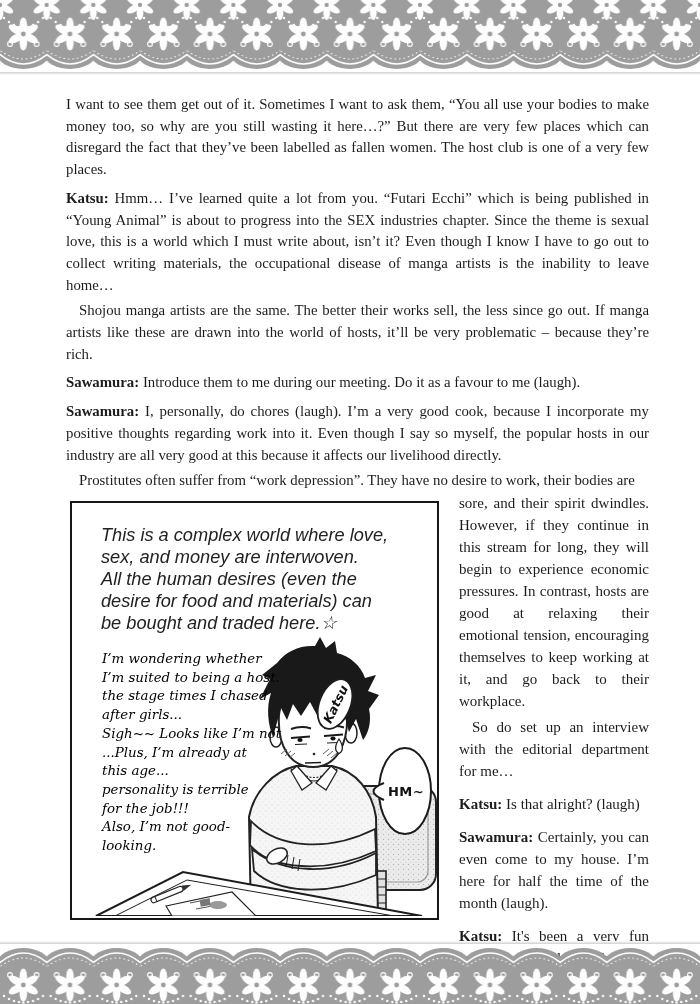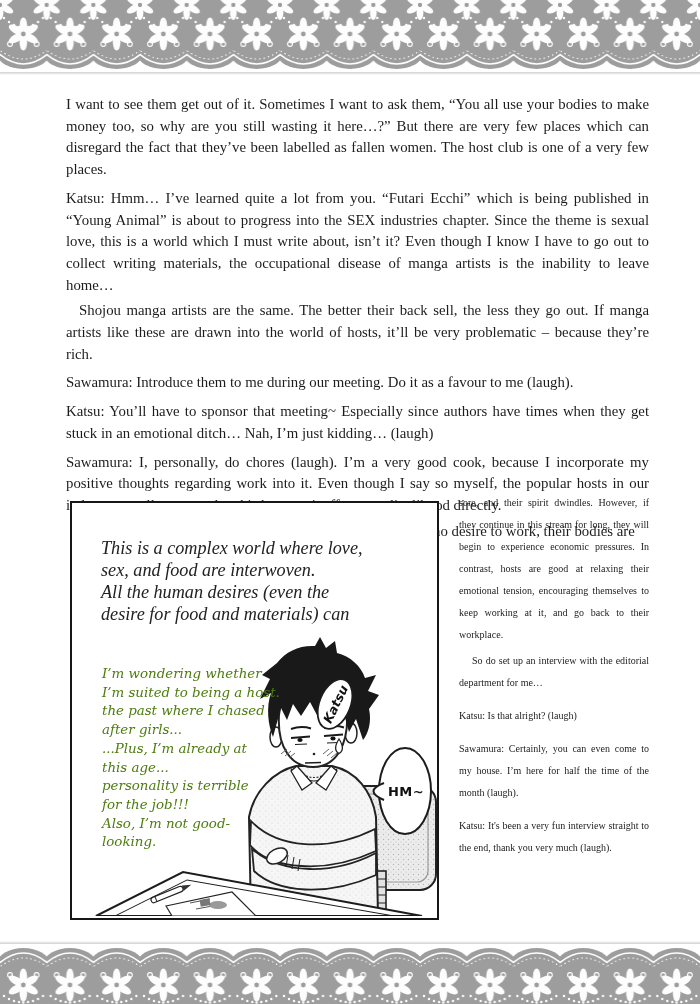--- a/index.html
+++ b/index.html
@@ -16,44 +16,44 @@
   #lace-bottom-shadow{position:absolute;top:941px;left:0;width:700px;height:3px;
     background:linear-gradient(#fff,#cfcfcf);}
 
   
   #left-block{
     position:absolute;left:62px;top:90px;width:591px;
     font-size:14.8px;line-height:21.7px;text-align:justify;
   }
   #right-col{
     position:absolute;left:455px;top:488px;width:198px;
-    font-size:10px;line-height:22px;text-align:justify;
+    font-size:15px;line-height:22px;text-align:justify;
   }
   .para{margin:4px;}
   .para.gap{margin-top:7px;}
   #right-col .para.gap{margin-top:11px;}
   .para.indent{text-indent:13px;}
-  .speaker{font-weight:normal;}
+  .speaker{font-weight:bold;}
 
   
   #panel{
     position:absolute;left:70px;top:501px;width:369px;height:419px;
     border:2px solid #161616;background:#fff;box-sizing:border-box;
   }
   #panel-art{position:absolute;left:0;top:0;width:365px;height:413px;}
   #panel-quote{
-    position:absolute;left:29px;top:34px;
-    font-family:Liberation Serif, serif;font-style:italic;
+    position:absolute;left:29px;top:21px;
+    font-family:Liberation Sans, sans-serif;font-style:italic;
     font-size:18.2px;line-height:22px;color:#222;
   }
   .quote-line{white-space:nowrap;}
   #monologue{
-    position:absolute;left:30px;top:162px;
+    position:absolute;left:30px;top:147px;
     font-family:"DejaVu Serif", serif;font-style:italic;
-    font-size:13.4px;line-height:18.7px;color:#4d7c0f;
+    font-size:13.4px;line-height:18.7px;color:#000000;
   }
   .mono-line{white-space:nowrap;}
 </style>
 </head>
 <body>
 
 <svg id="lace-top" class="lace" viewBox="0 0 700 72" xmlns="http://www.w3.org/2000/svg">
   <defs>
     <g id="fl-t">
       <ellipse cx="0" cy="-8.2" rx="3.8" ry="8.4" fill="#fdfdfd"></ellipse>
@@ -87,23 +87,22 @@
       <use href="#fl-t" transform="translate(46.67,5) scale(0.9)"></use>
     </pattern>
   </defs>
   <rect width="700" height="72" fill="url(#ptop)"></rect>
 </svg>
 <div id="lace-top-shadow"></div>
 
 <div id="left-block">
     <p class="para">I want to see them get out of it. Sometimes I want to ask them, “You all use your bodies to make money too, so why are you still wasting it here…?” But there are very few places which can disregard the fact that they’ve been labelled as fallen women. The host club is one of a very few places.</p>
     <p class="para gap"><b class="speaker">Katsu: </b>Hmm… I’ve learned quite a lot from you. “Futari Ecchi” which is being published in “Young Animal” is about to progress into the SEX industries chapter. Since the theme is sexual love, this is a world which I must write about, isn’t it? Even though I know I have to go out to collect writing materials, the occupational disease of manga artists is the inability to leave home…</p>
-    <p class="para indent">Shojou manga artists are the same. The better their back sell, the less they go out. If manga artists like these are drawn into the world of hosts, it’ll be very problematic – because they’re rich.</p>
+    <p class="para indent">Shojou manga artists are the same. The better their works sell, the less since go out. If manga artists like these are drawn into the world of hosts, it’ll be very problematic – because they’re rich.</p>
     <p class="para gap"><b class="speaker">Sawamura: </b>Introduce them to me during our meeting. Do it as a favour to me (laugh).</p>
-    <p class="para gap"><b class="speaker">Katsu: </b>You’ll have to sponsor that meeting~ Especially since authors have times when they get stuck in an emotional ditch… Nah, I’m just kidding… (laugh)</p>
     <p class="para gap"><b class="speaker">Sawamura: </b>I, personally, do chores (laugh). I’m a very good cook, because I incorporate my positive thoughts regarding work into it. Even though I say so myself, the popular hosts in our industry are all very good at this because it affects our livelihood directly.</p>
     <p class="para indent">Prostitutes often suffer from “work depression”. They have no desire to work, their bodies are</p>
   </div>
 
 <div id="right-col">
     <p class="para">sore, and their spirit dwindles. However, if they continue in this stream for long, they will begin to experience economic pressures. In contrast, hosts are good at relaxing their emotional tension, encouraging themselves to keep working at it, and go back to their workplace.</p>
     <p class="para indent">So do set up an interview with the editorial department for me…</p>
     <p class="para gap"><b class="speaker">Katsu: </b>Is that alright? (laugh)</p>
     <p class="para gap"><b class="speaker">Sawamura: </b>Certainly, you can even come to my house. I’m here for half the time of the month (laugh).</p>
     <p class="para gap"><b class="speaker">Katsu: </b>It's been a very fun interview straight to the end, thank you very much (laugh).</p>
@@ -188,30 +187,32 @@
         <path d="M 94 403 L 160 389 L 184 413 L 100 413 Z" fill="#fff" stroke="#222" stroke-width="1.2"></path>
         <path d="M 118 400 l 20 -4 M 124 406 l 22 -4" stroke="#555" stroke-width="1" fill="none"></path>
         <ellipse cx="146" cy="402" rx="9" ry="4" fill="#9a9a9a"></ellipse>
         <rect x="128" y="396" width="10" height="7" fill="#777" transform="rotate(-10 133 399)"></rect>
       </g>
     </g>
   </svg>
 
   <div id="panel-quote">
       <div class="quote-line">This is a complex world where love,</div>
-      <div class="quote-line">sex, and food are interwoven.</div>
+      <div class="quote-line">sex, and money are interwoven.</div>
       <div class="quote-line">All the human desires (even the</div>
       <div class="quote-line">desire for food and materials) can</div>
+      <div class="quote-line">be bought and traded here.☆</div>
     </div>
 
   <div id="monologue">
       <div class="mono-line">I’m wondering whether</div>
       <div class="mono-line">I’m suited to being a host.</div>
-      <div class="mono-line">the past where I chased</div>
+      <div class="mono-line">the stage times I chased</div>
       <div class="mono-line">after girls...</div>
+      <div class="mono-line">Sigh~~ Looks like I’m not</div>
       <div class="mono-line">...Plus, I’m already at</div>
       <div class="mono-line">this age...</div>
       <div class="mono-line">personality is terrible</div>
       <div class="mono-line">for the job!!!</div>
       <div class="mono-line">Also, I’m not good-</div>
       <div class="mono-line">looking.</div>
     </div>
 </div>
 
 <div id="lace-bottom-shadow"></div>

